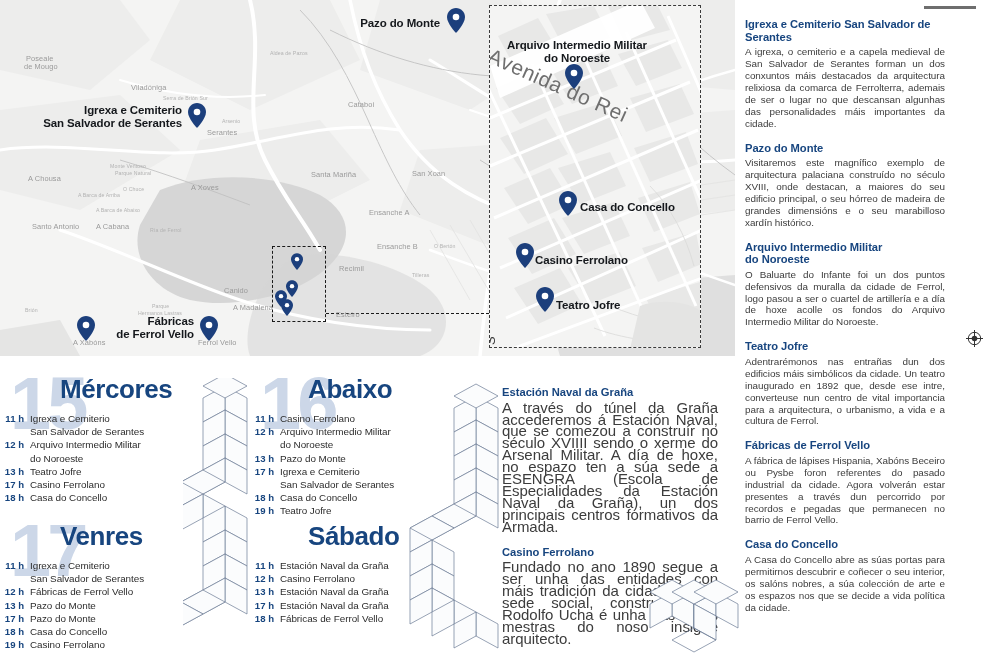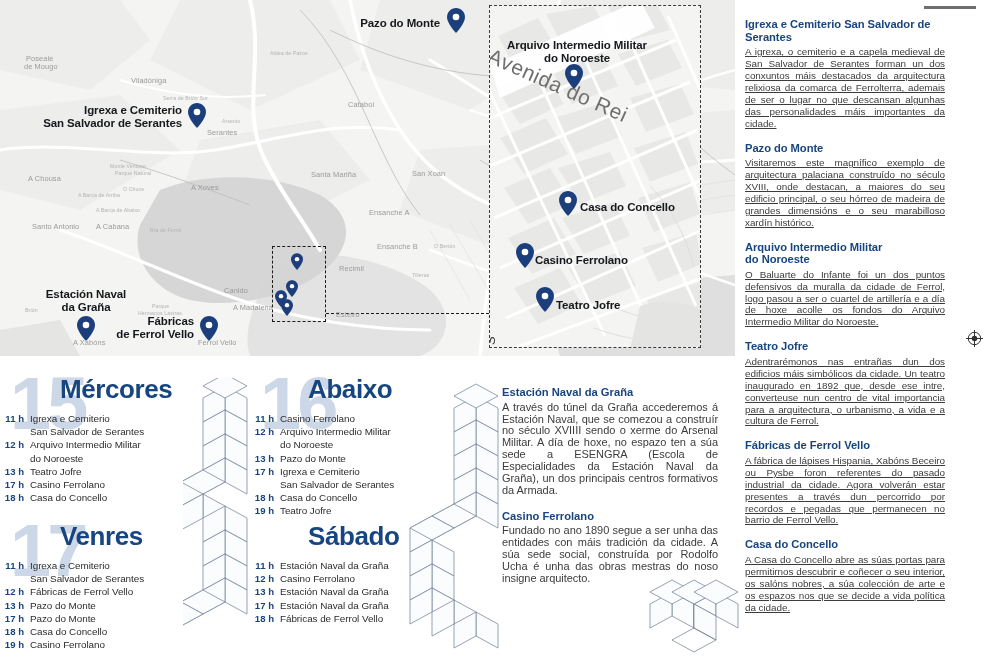--- a/index.html
+++ b/index.html
@@ -40,21 +40,21 @@
     letter-spacing:.6px; }
 
   .inset-s { position:absolute; left:8px; bottom:2px; font-size:13px; color:#3a3a3a;
     transform:rotate(-90deg); transform-origin:left bottom; }
 
   
   .right-col { position:absolute; left:745px; top:18px; width:200px; }
   .rc-h { color:#17457f; font-size:11.2px; font-weight:bold; line-height:12.6px;
     margin-bottom:3px; letter-spacing:-0.05px; }
   .rc-p { color:#3c3c3c; font-size:9.9px; line-height:11.9px; text-align:justify;
-    margin-bottom:12px; letter-spacing:-0.05px; hyphens:none;text-decoration:underline; }
+    margin-bottom:12px; letter-spacing:-0.05px; hyphens:none; }
 
   .topline { position:absolute; right:18px; top:6px; width:52px; height:3px;
     background:#6e6e6e; }
   .reg-mark { position:absolute; left:966px; top:330px; width:17px; height:17px; }
 
   
   .sched { position:absolute; left:0; top:366px; width:735px; height:294px; }
 
   .daybox { position:absolute; }
   .bignum { position:absolute; font-size:74px; font-weight:bold; color:#ccd7e8;
@@ -65,21 +65,21 @@
   .row { display:flex; align-items:flex-start; margin-bottom:0px; }
   .hr { font-size:9.6px; font-weight:bold; color:#17457f; width:30px; flex:0 0 30px;
     text-align:right; padding-right:6px; line-height:13.2px; }
   .pl { font-size:9.9px; color:#2c2c2c; line-height:13.2px; white-space:pre-line;
     letter-spacing:-0.05px; }
 
   
   .mid-col { position:absolute; left:502px; top:386px; width:216px; }
   .mc-h { color:#17457f; font-size:11.2px; font-weight:bold; line-height:12.6px;
     margin-bottom:3px; }
-  .mc-p { color:#3c3c3c; font-size:11px; line-height:11.9px; text-align:justify;
+  .mc-p { color:#3c3c3c; font-size:15px; line-height:11.9px; text-align:justify;
     margin-bottom:13px; letter-spacing:-0.05px; }
 
   .cubes { position:absolute; z-index:1; }
   .cubes svg { display:block; }
 </style>
 </head>
 <body>
 
 <div id="page">
 
@@ -136,21 +136,21 @@
           <path d="M430,230 L470,300 M450,225 L492,296 M470,220 L512,292"></path>
         </g>
       </svg>
     </div>
 
     <div class="dash-box" style="left:272px; top:246px; width:54px; height:76px;"></div>
     <div class="dash-line" style="left:326px; top:313px; width:163px;"></div>
 
     <div class="place-lbl" style="left:26px;top:54px;">Poseale</div>
     <div class="place-lbl" style="left:24px;top:62px;text-align:center;">de Mougo</div>
-    <div class="place-lbl" style="left:131px;top:76px;">Viladóniga</div>
+    <div class="place-lbl" style="left:131px;top:83px;">Viladóniga</div>
     <div class="place-lbl" style="left:207px;top:128px;">Serantes</div>
     <div class="place-lbl" style="left:348px;top:100px;">Cataboi</div>
     <div class="place-lbl" style="left:191px;top:183px;">A Xoves</div>
     <div class="place-lbl" style="left:311px;top:170px;">Santa Mariña</div>
     <div class="place-lbl" style="left:412px;top:169px;">San Xoan</div>
     <div class="place-lbl" style="left:369px;top:208px;">Ensanche A</div>
     <div class="place-lbl" style="left:377px;top:242px;">Ensanche B</div>
     <div class="place-lbl" style="left:339px;top:264px;">Recimil</div>
     <div class="place-lbl" style="left:224px;top:286px;">Canido</div>
     <div class="place-lbl" style="left:233px;top:303px;">A Madalena</div>
@@ -191,22 +191,20 @@
     </div>
     <div class="mk-lbl r" style="left:20px; top:104px; width:162px;">Igrexa e Cemiterio
 San Salvador de Serantes</div>
 
     <div class="mk" style="left:77px; top:316px;">
       <svg viewBox="0 0 18 25">
           <path d="M9 0C4 0 0 4 0 9c0 6.8 9 16 9 16s9-9.2 9-16c0-5-4-9-9-9z" fill="#1c3f7c"></path>
           <circle cx="9" cy="9" r="3.3" fill="#fff"></circle>
         </svg>
     </div>
-    <div class="mk-lbl c" style="left:22px; top:288px; width:128px;">Estación Naval
-da Graña</div>
 
     <div class="mk" style="left:200px; top:316px;">
       <svg viewBox="0 0 18 25">
           <path d="M9 0C4 0 0 4 0 9c0 6.8 9 16 9 16s9-9.2 9-16c0-5-4-9-9-9z" fill="#1c3f7c"></path>
           <circle cx="9" cy="9" r="3.3" fill="#fff"></circle>
         </svg>
     </div>
     <div class="mk-lbl r" style="left:66px; top:315px; width:128px;">Fábricas
 de Ferrol Vello</div>
 

